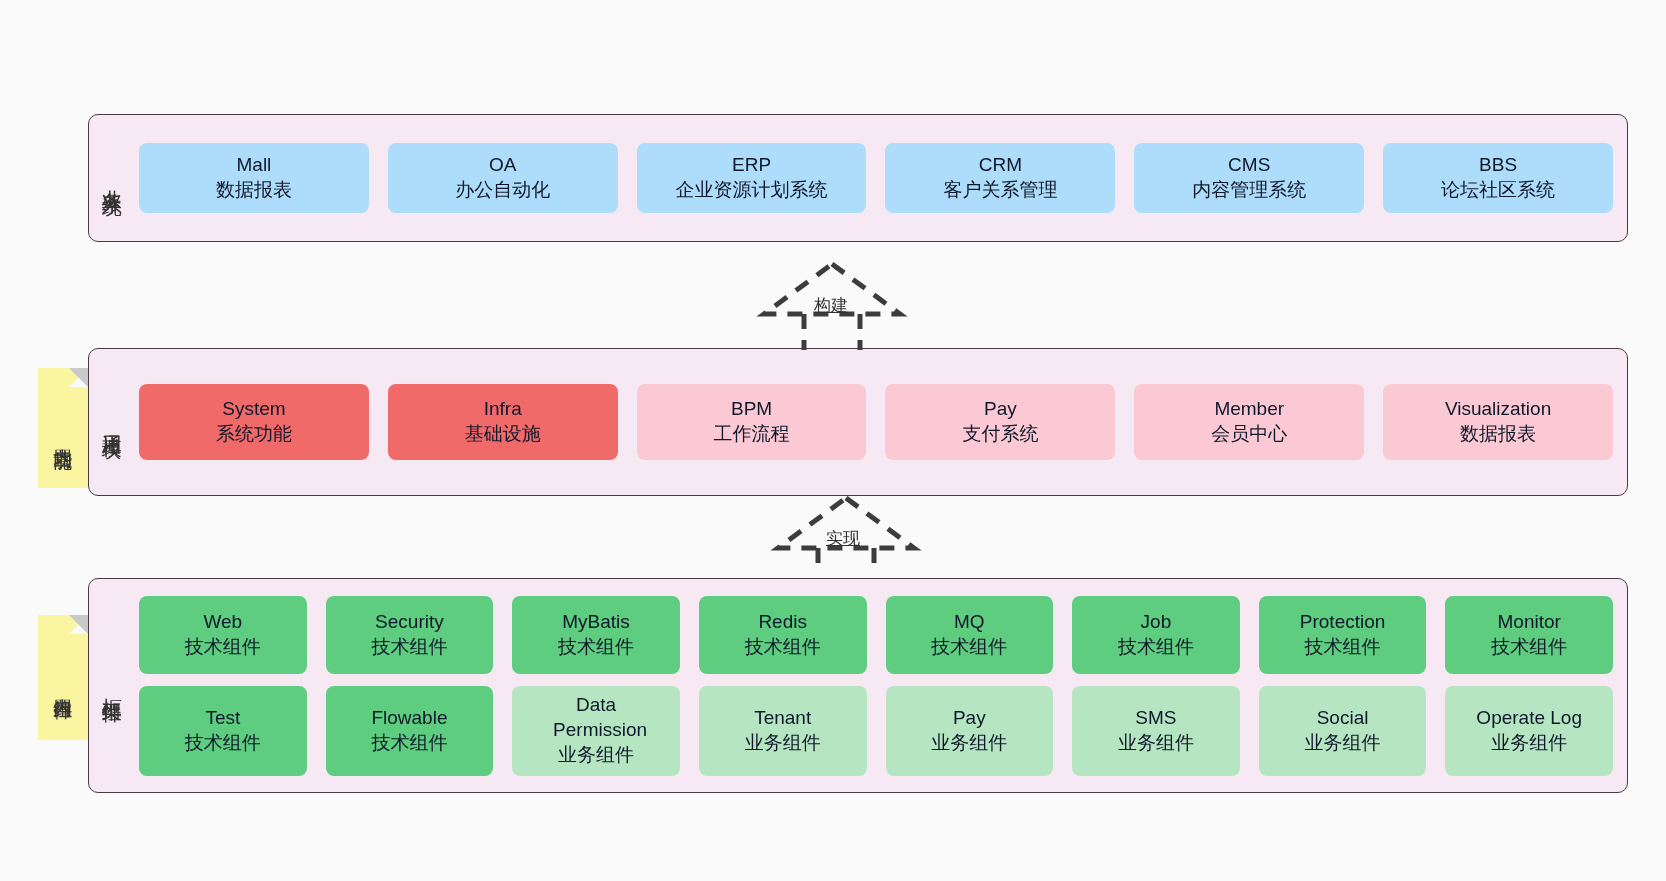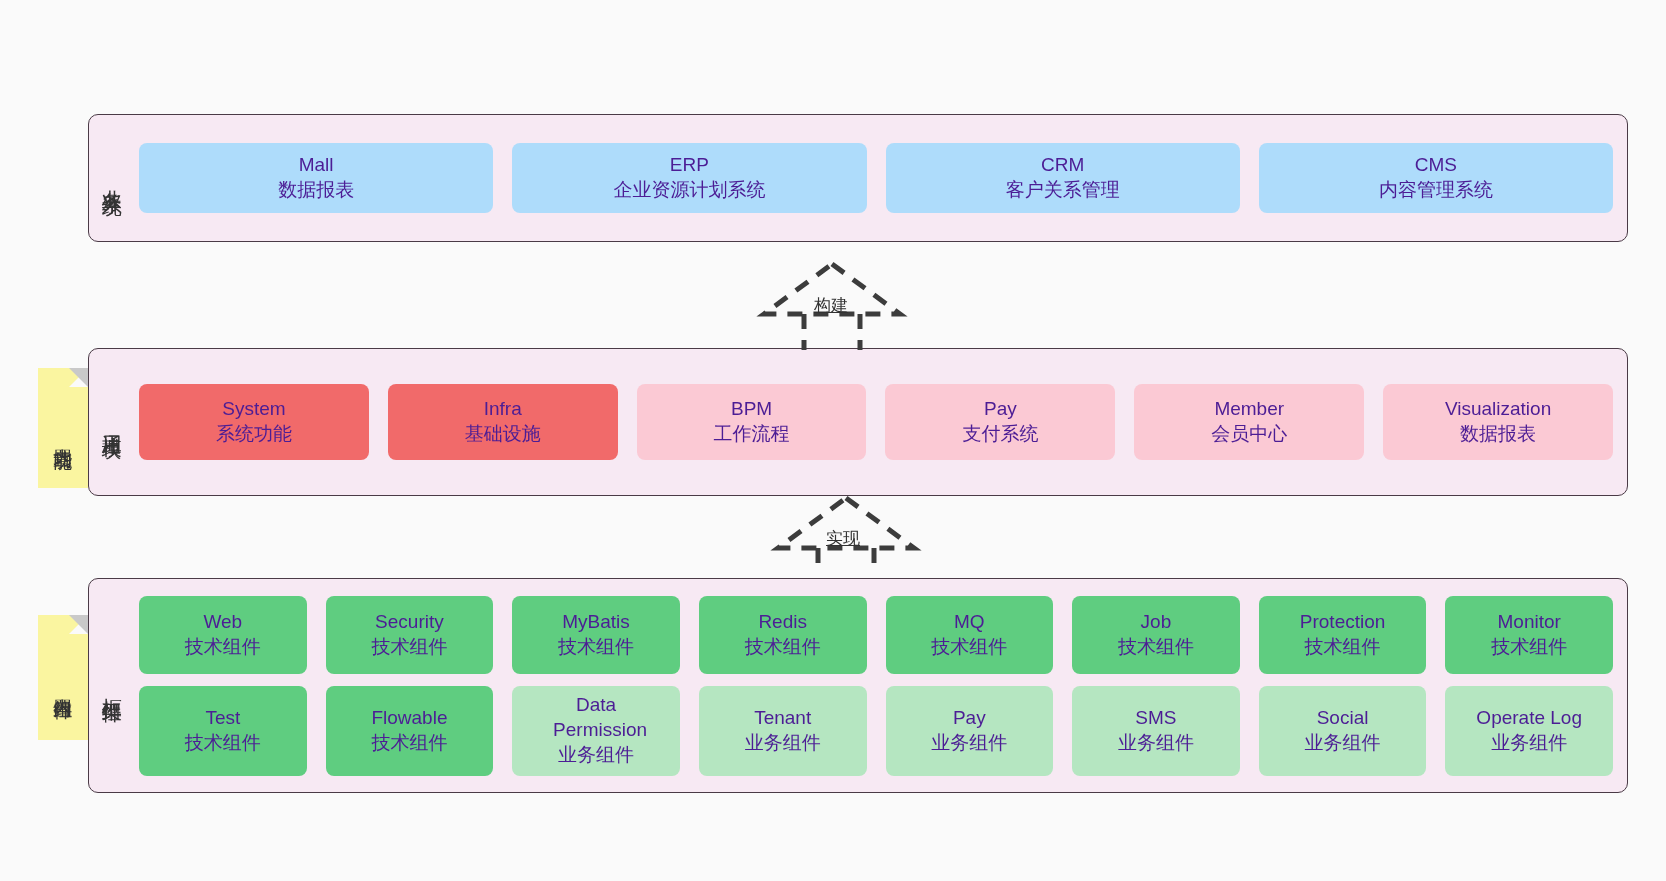--- a/index.html
+++ b/index.html
@@ -69,21 +69,21 @@
   .node {
     flex: 1 1 0;
     border-radius: 8px;
     display: flex;
     flex-direction: column;
     align-items: center;
     justify-content: center;
     text-align: center;
     font-size: 19px;
     line-height: 1.3;
-    color: #4c1d95;
+    color: #0f172a;
     box-sizing: border-box;
     padding: 4px 6px;
     min-width: 0;
   }
   .node .n-title { white-space: normal; }
   .node .n-sub   { white-space: nowrap; }
 
   .blue      { background: #aedcfb; }
   .red       { background: #f16a6a; }
   .pink      { background: #fbc9d4; }
@@ -152,30 +152,38 @@
 
   <div class="layer" style="left:88px; top:114px; width:1540px; height:128px;">
     <div class="layer-title">业务系统</div>
     <div class="layer-body">
       <div class="row" style="height:70px;">
         <div class="node blue">
           <span class="n-title">Mall</span>
           <span class="n-sub">数据报表</span>
         </div>
         <div class="node blue">
+          <span class="n-title">OA</span>
+          <span class="n-sub">办公自动化</span>
+        </div>
+        <div class="node blue">
           <span class="n-title">ERP</span>
           <span class="n-sub">企业资源计划系统</span>
         </div>
         <div class="node blue">
           <span class="n-title">CRM</span>
           <span class="n-sub">客户关系管理</span>
         </div>
         <div class="node blue">
           <span class="n-title">CMS</span>
           <span class="n-sub">内容管理系统</span>
+        </div>
+        <div class="node blue">
+          <span class="n-title">BBS</span>
+          <span class="n-sub">论坛社区系统</span>
         </div>
       </div>
     </div>
   </div>
 
   <svg class="uml-arrow" style="left:752px; top:258px; width:160px; height:92px;" viewBox="0 0 160 92">
 
     <polygon points="80,6 148,56 12,56" fill="#fafafa" stroke="#3c3c3c" stroke-width="5" stroke-dasharray="15,11" stroke-linejoin="miter"></polygon>
 
     <path d="M52,56 L52,92 M108,56 L108,92" stroke="#3c3c3c" stroke-width="5" stroke-dasharray="15,11" fill="none"></path>

